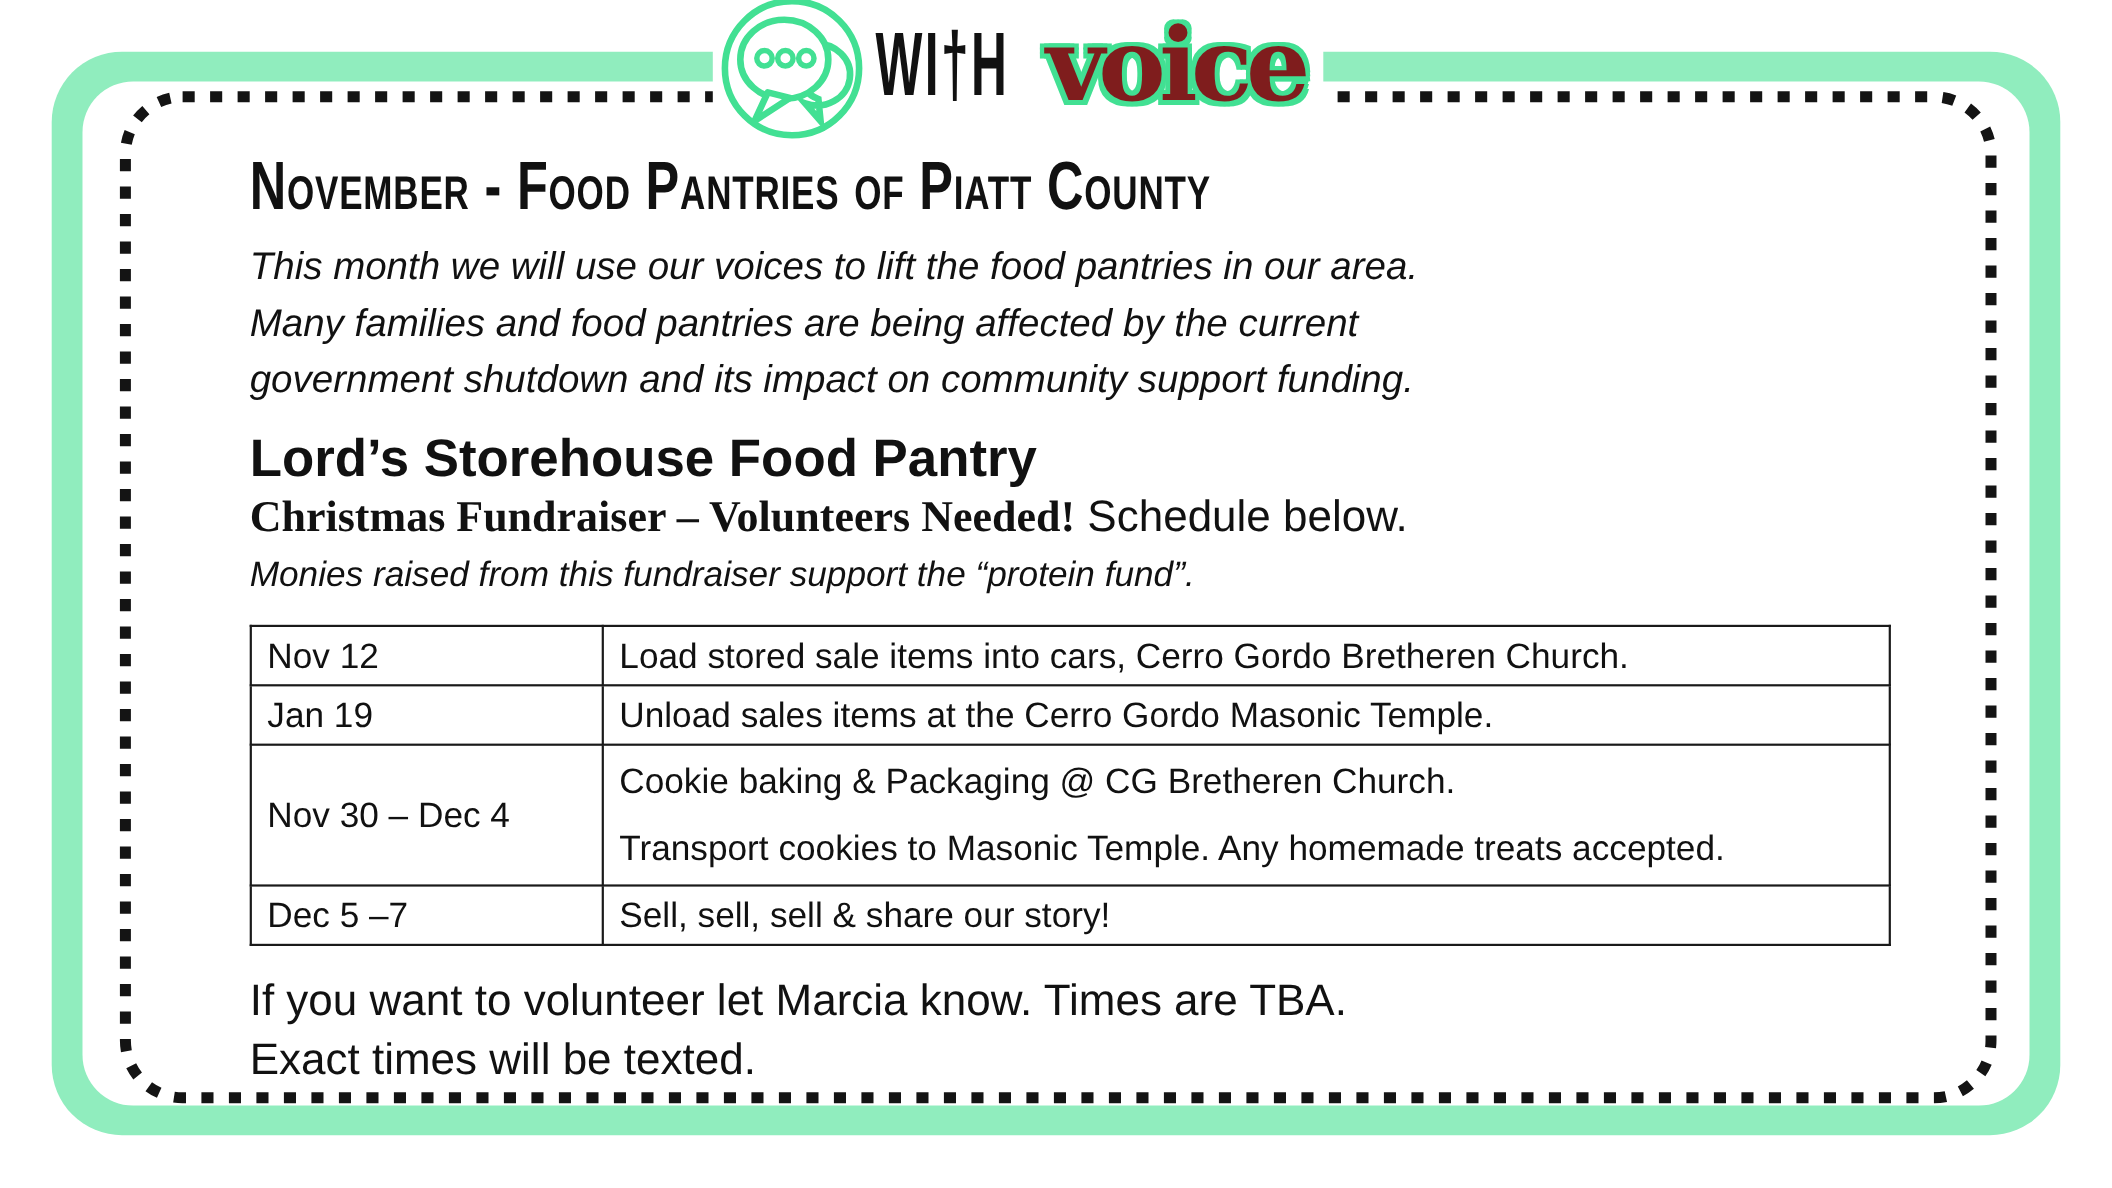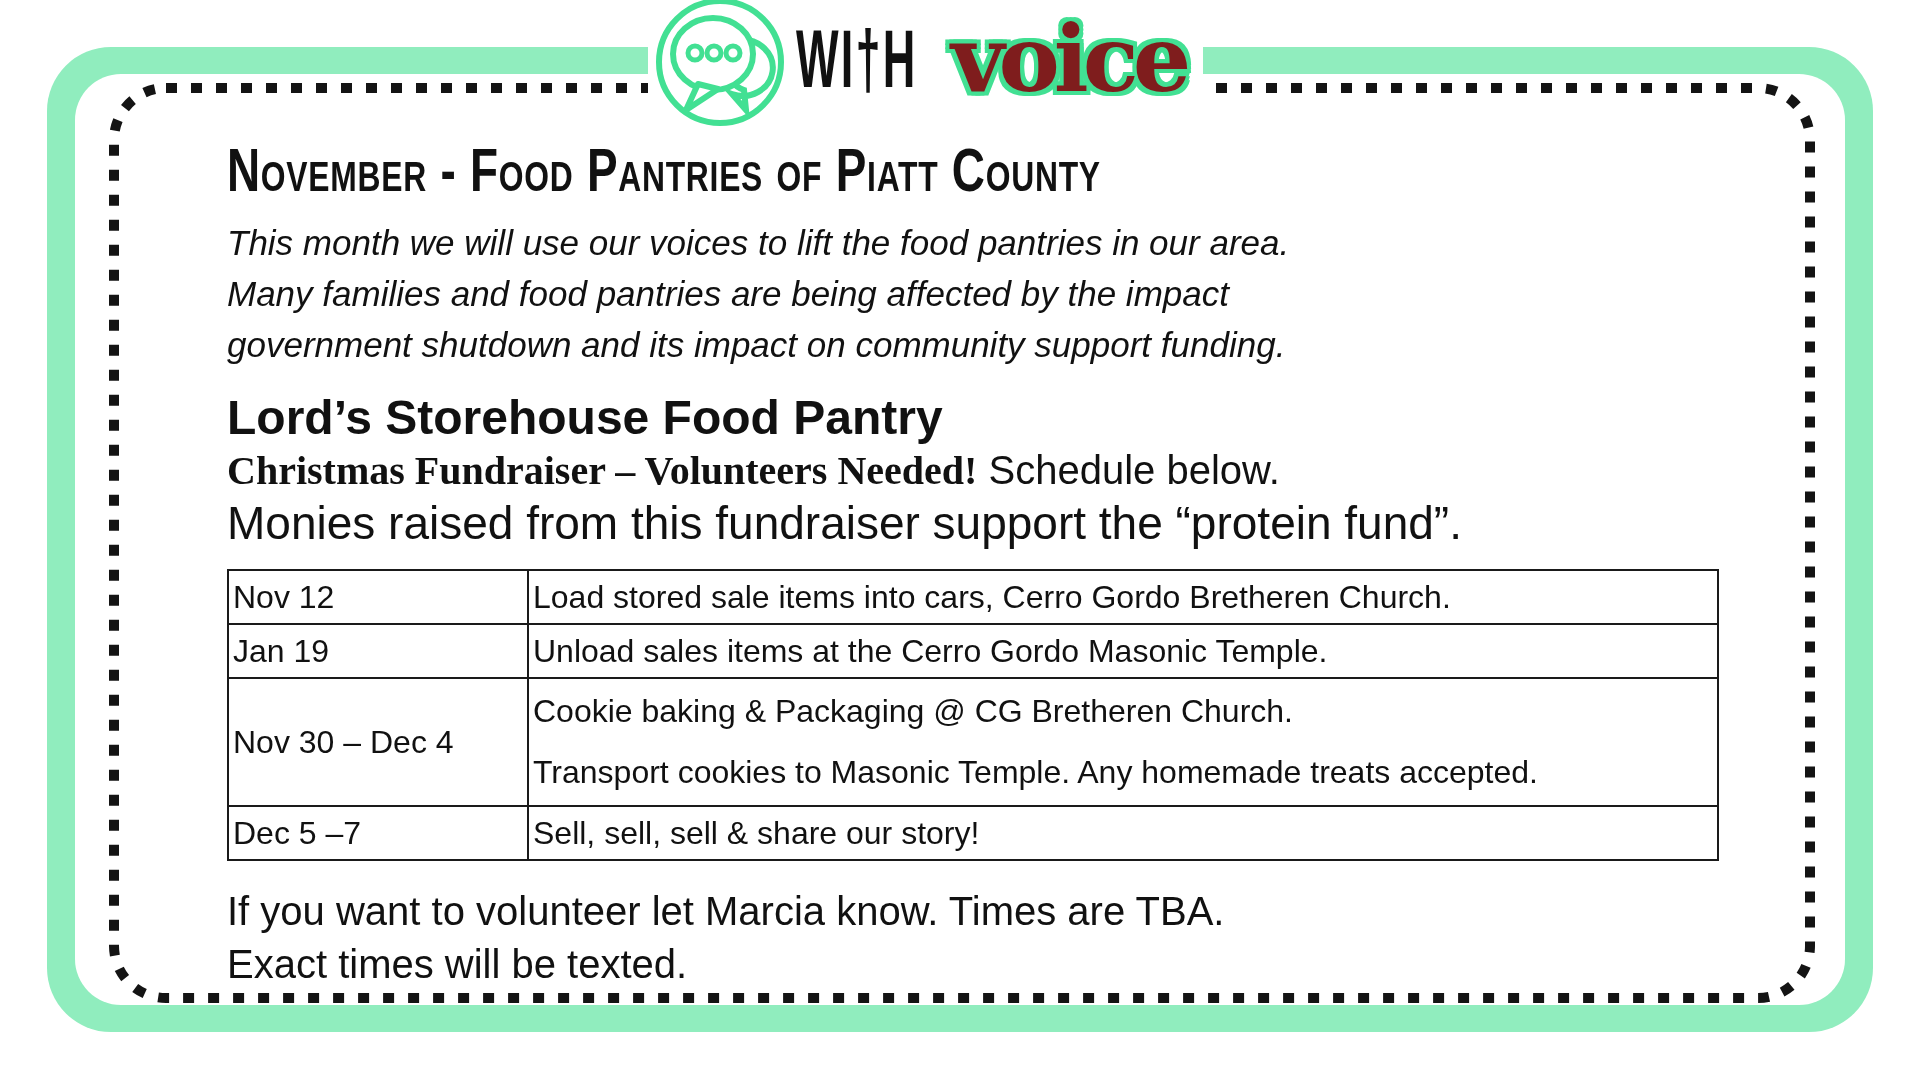--- a/index.html
+++ b/index.html
@@ -40,26 +40,26 @@
   .content{position:absolute;left:227px;top:134px;width:1500px;z-index:3;}
   .page-title{
     font-size:62px;font-weight:800;font-variant:small-caps;margin:0;
     white-space:nowrap;transform:scaleX(0.74);transform-origin:left center;
     letter-spacing:1px;
   }
   .intro{font-style:italic;font-size:35px;line-height:51px;margin-top:12px;}
   .pantry-title{font-weight:700;font-size:48px;line-height:52px;margin-top:22px;}
   .subtitle{font-size:40px;line-height:52px;}
   .subtitle .bold{font-weight:700;font-family:Liberation Serif, serif;}
-  .monies{font-size:46px;line-height:52px;}
+  .monies{font-size:32px;line-height:52px;font-style:italic;}
   table.schedule{
     border-collapse:collapse;width:1492px;margin-top:20px;font-size:32px;
   }
   table.schedule td{
-    border:2px solid #1a1a1a;padding:4px 4px;vertical-align:middle;
+    border:2px solid #1a1a1a;padding:4px 14px;vertical-align:middle;
   }
   td.date-cell{width:290px;padding-left:6px;}
   tr.row-normal{height:54px;}
   tr.row-tall{height:128px;}
   .activity-line2{margin-top:24px;}
   .footer{font-size:40px;line-height:53px;margin-top:24px;}
 </style>
 </head>
 <body>
 
@@ -86,21 +86,21 @@
   </svg>
   <div class="logo-with">WI†H</div>
   <div class="logo-voice">voice</div>
 </div>
 
 <div class="content">
   <h1 class="page-title">November - Food Pantries of Piatt County</h1>
 
   <div class="intro">
     <div>This month we will use our voices to lift the food pantries in our area.</div>
-    <div>Many families and food pantries are being affected by the impact</div>
+    <div>Many families and food pantries are being affected by the current</div>
     <div>government shutdown and its impact on community support funding.</div>
   </div>
 
   <div class="pantry-title">Lord’s Storehouse Food Pantry</div>
   <div class="subtitle">
     <span class="bold">Christmas Fundraiser – Volunteers Needed!</span><span> Schedule below.</span>
   </div>
   <div class="monies">Monies raised from this fundraiser support the “protein fund”.</div>
 
   <table class="schedule">

